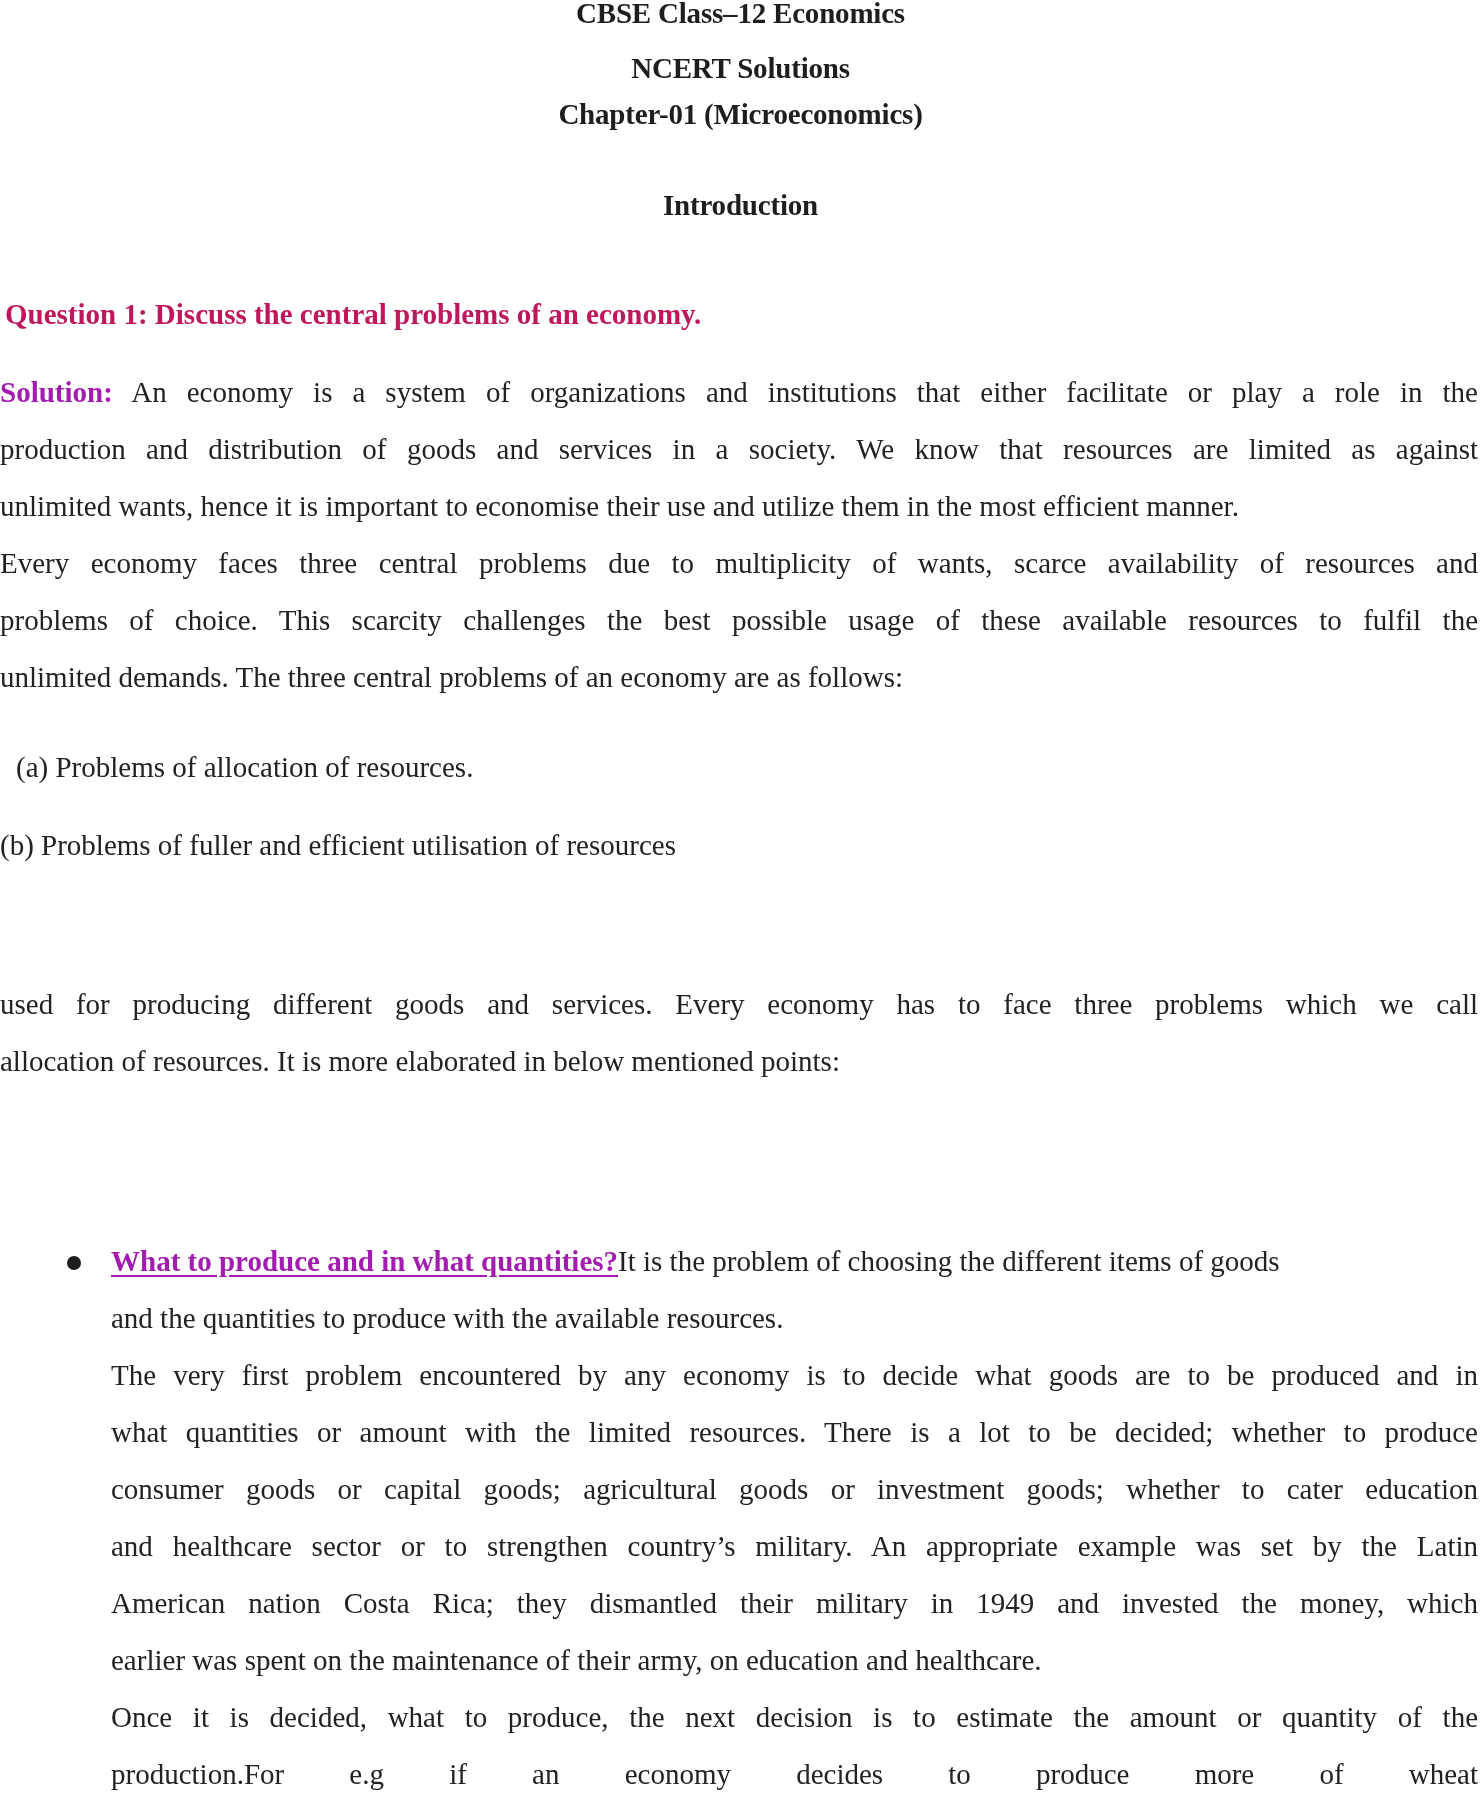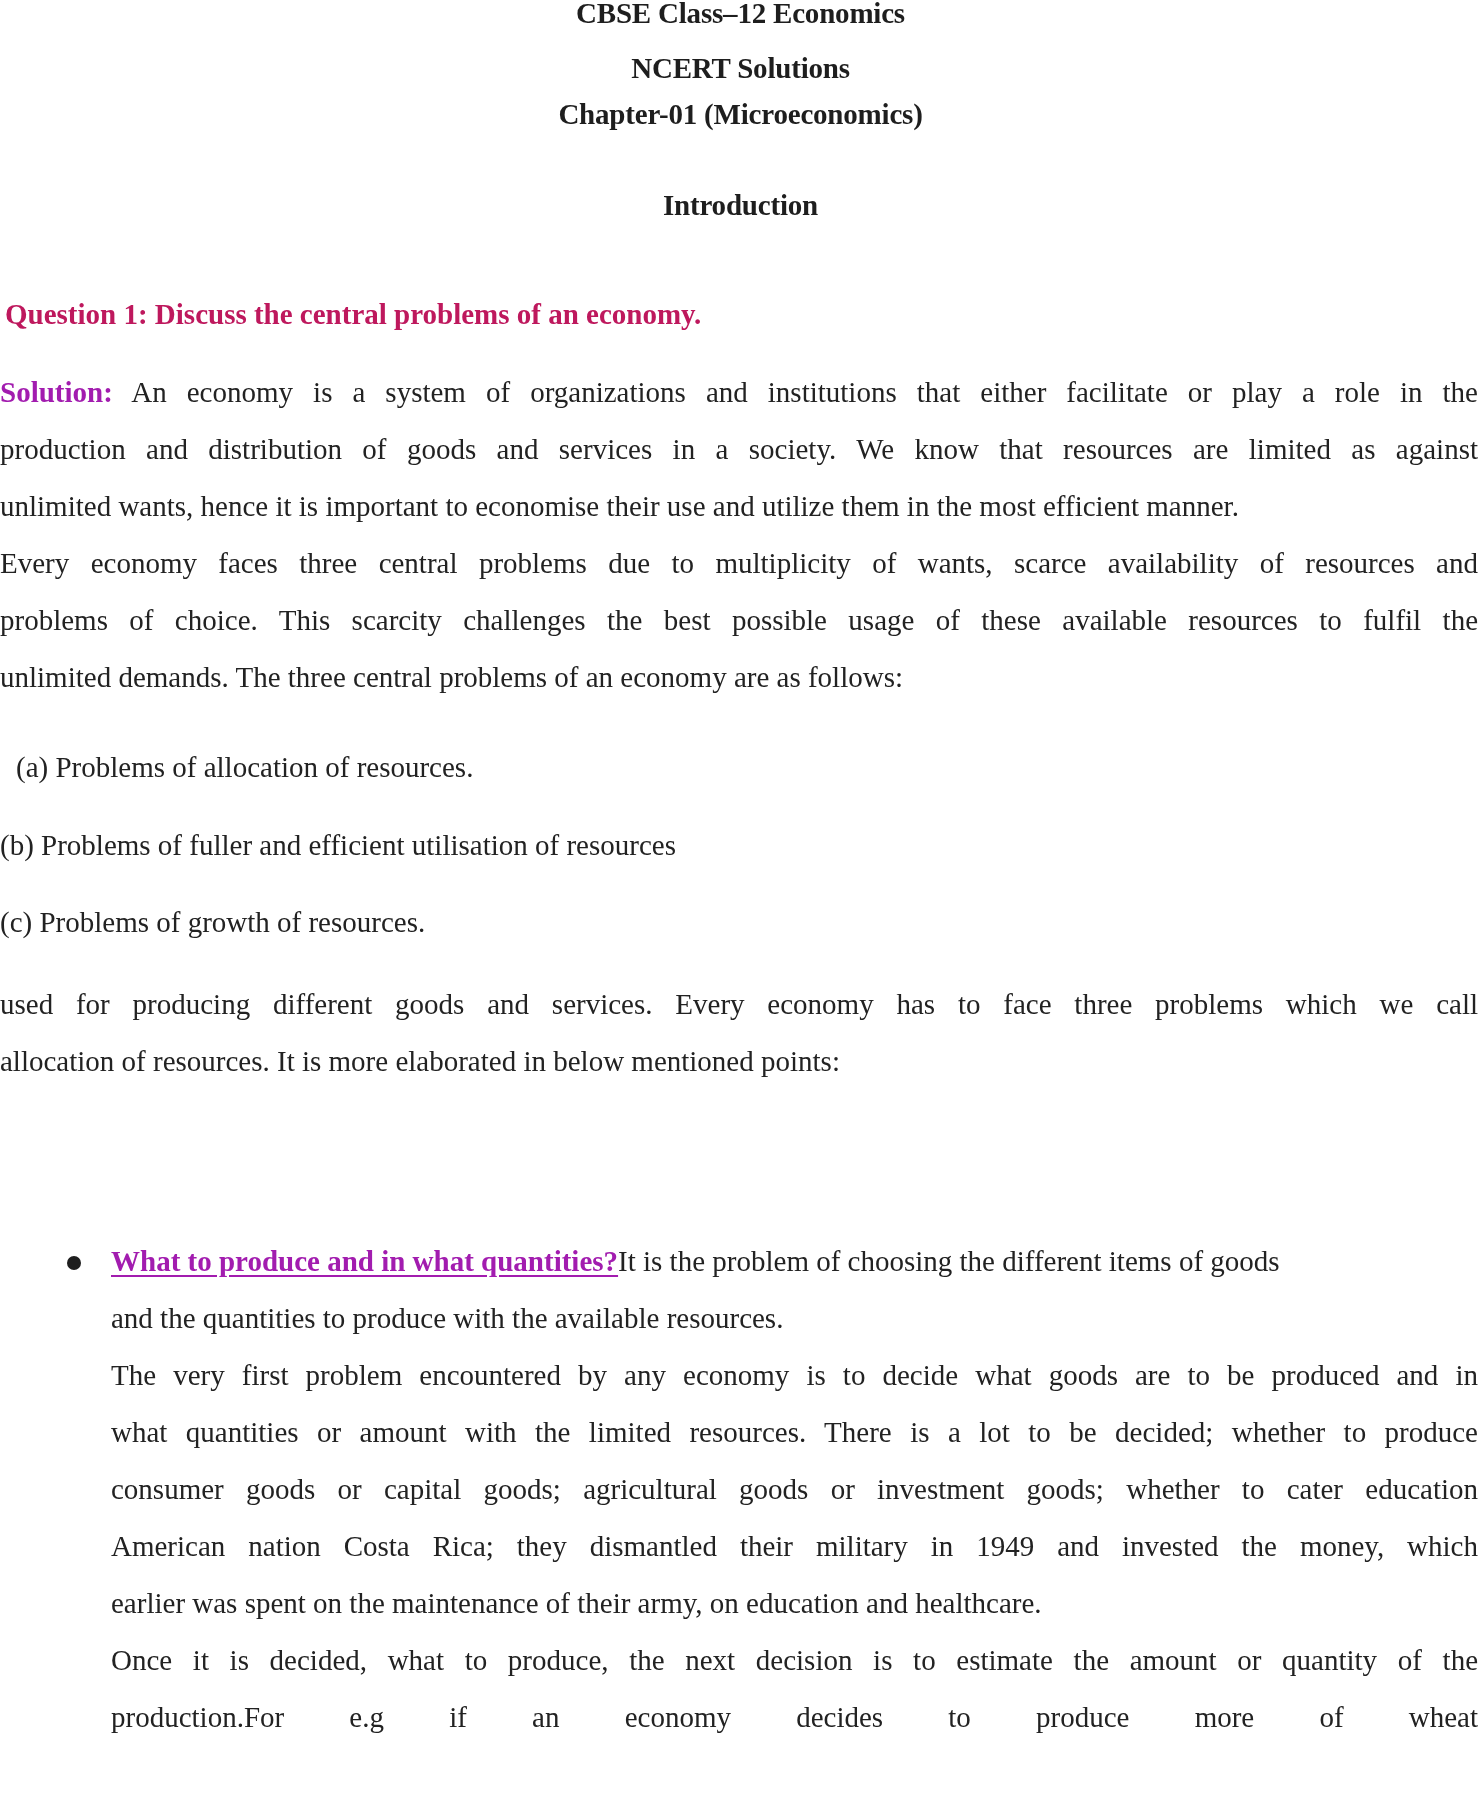--- a/index.html
+++ b/index.html
@@ -108,33 +108,33 @@
     <span class="line j"><span class="b">Solution:</span><span> An economy is a system of organizations and institutions that either facilitate or play a role in the</span></span>
     <span class="line j">production and distribution of goods and services in a society.  We know that resources are limited as against</span>
     <span class="line">unlimited wants, hence it is important to economise their use and utilize them in the most efficient manner.</span>
     <span class="line j">Every economy faces three central problems due to multiplicity of wants, scarce availability of resources and</span>
     <span class="line j">problems of choice. This scarcity challenges the best possible usage of these available resources to fulfil the</span>
     <span class="line">unlimited demands. The three central problems of an economy are as follows:</span>
   </div>
 
   <div class="list-item" style="top:750px;margin-left:16px;">(a) Problems of allocation of resources.</div>
   <div class="list-item" style="top:828px;">(b) Problems of fuller and efficient utilisation of resources</div>
-  <div class="list-item" style="top:905px;">(c) Problems of growth of resources.</div>
 
   <div class="para" style="top:976px;">
     <span class="line j">used for producing different goods and services. Every economy has to face three problems which we call</span>
     <span class="line">allocation of resources. It is more elaborated in below mentioned points:</span>
   </div>
 
   <div class="bullet"></div>
   <div class="indent-block" style="top:1233px;">
     <span class="line"><span class="b u">What to produce and in what quantities?</span><span>It is the problem of choosing the different items of goods</span></span>
     <span class="line">and the quantities to produce with the available resources.</span>
     <span class="line j">The very first problem encountered by any economy is to decide what goods are to be produced and in</span>
     <span class="line j">what quantities or amount with the limited resources. There is a lot to be decided; whether to produce</span>
     <span class="line j">consumer goods or capital goods; agricultural goods or investment goods; whether to cater education</span>
+    <span class="line j">and healthcare sector or to strengthen country’s military. An appropriate example was set by the Latin</span>
     <span class="line j">American nation Costa Rica; they dismantled their military in 1949 and invested the money, which</span>
     <span class="line">earlier was spent on the maintenance of their army, on education and healthcare.</span>
     <span class="line j">Once it is decided, what to produce, the next decision is to estimate the amount or quantity of the</span>
     <span class="line j">production.For e.g if an economy decides to produce more of wheat</span>
   </div>
 
 </div>
 
 </body></html>

